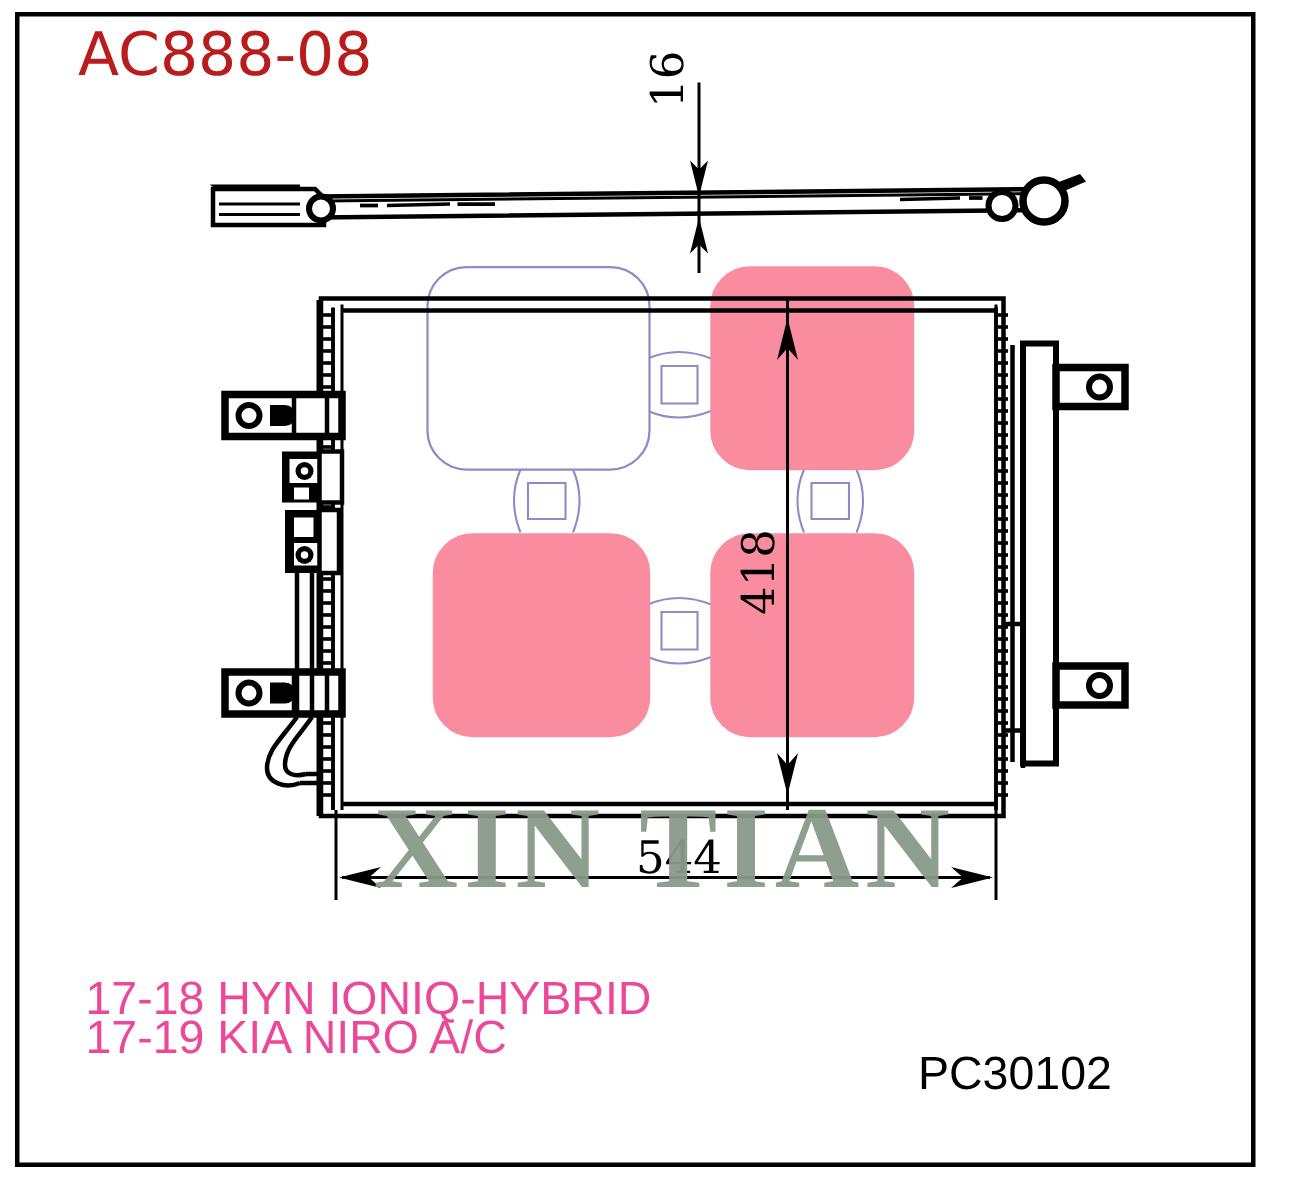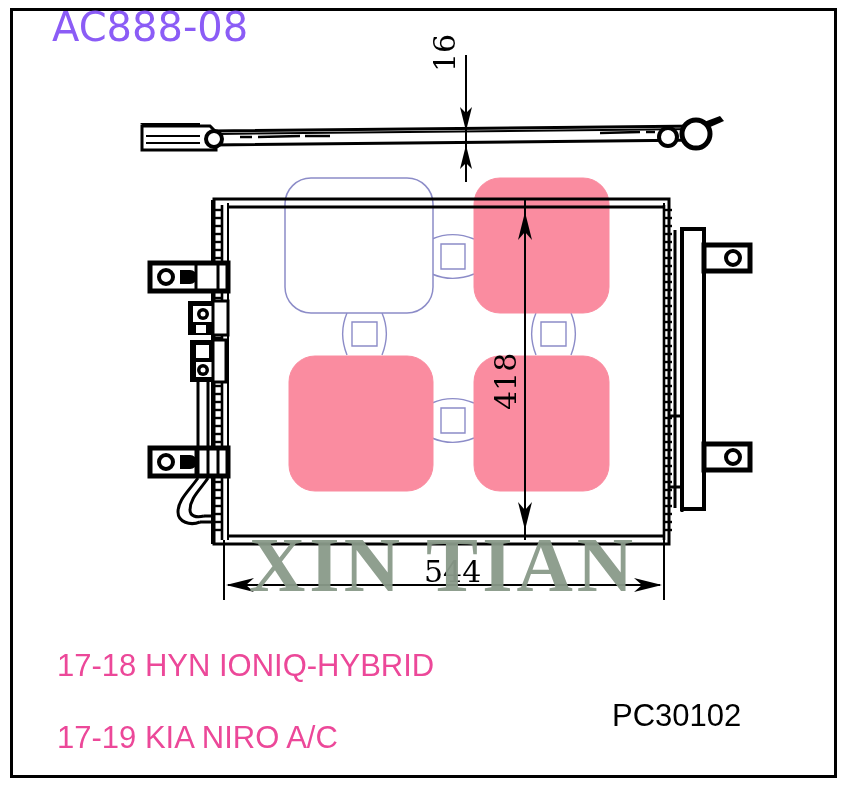--- a/index.html
+++ b/index.html
@@ -23,36 +23,36 @@
     top: 8px;
     width: 827px;
     height: 770px;
     border: 3px solid #000000;
     box-sizing: border-box;
     pointer-events: none;
   }
   #title {
     position: absolute;
     left: 52px;
-    top: 4px;
+    top: 14px;
     font-size: 40px;
     letter-spacing: 0px;
-    color: #8b5cf6;
+    color: #b91c1c;
     font-family: "DejaVu Sans", sans-serif;
     white-space: nowrap;
   }
   .footline {
     position: absolute;
     font-size: 31px;
     color: #ec4899;
     font-family: "Liberation Sans", sans-serif;
     white-space: nowrap;
   }
   #foot1 { left: 57px; top: 648px; }
-  #foot2 { left: 57px; top: 720px; }
+  #foot2 { left: 57px; top: 674px; }
   #partno {
     position: absolute;
     left: 612px;
     top: 698px;
     font-size: 31px;
     color: #000000;
     font-family: "Liberation Sans", sans-serif;
     white-space: nowrap;
     text-align: center;
   }

